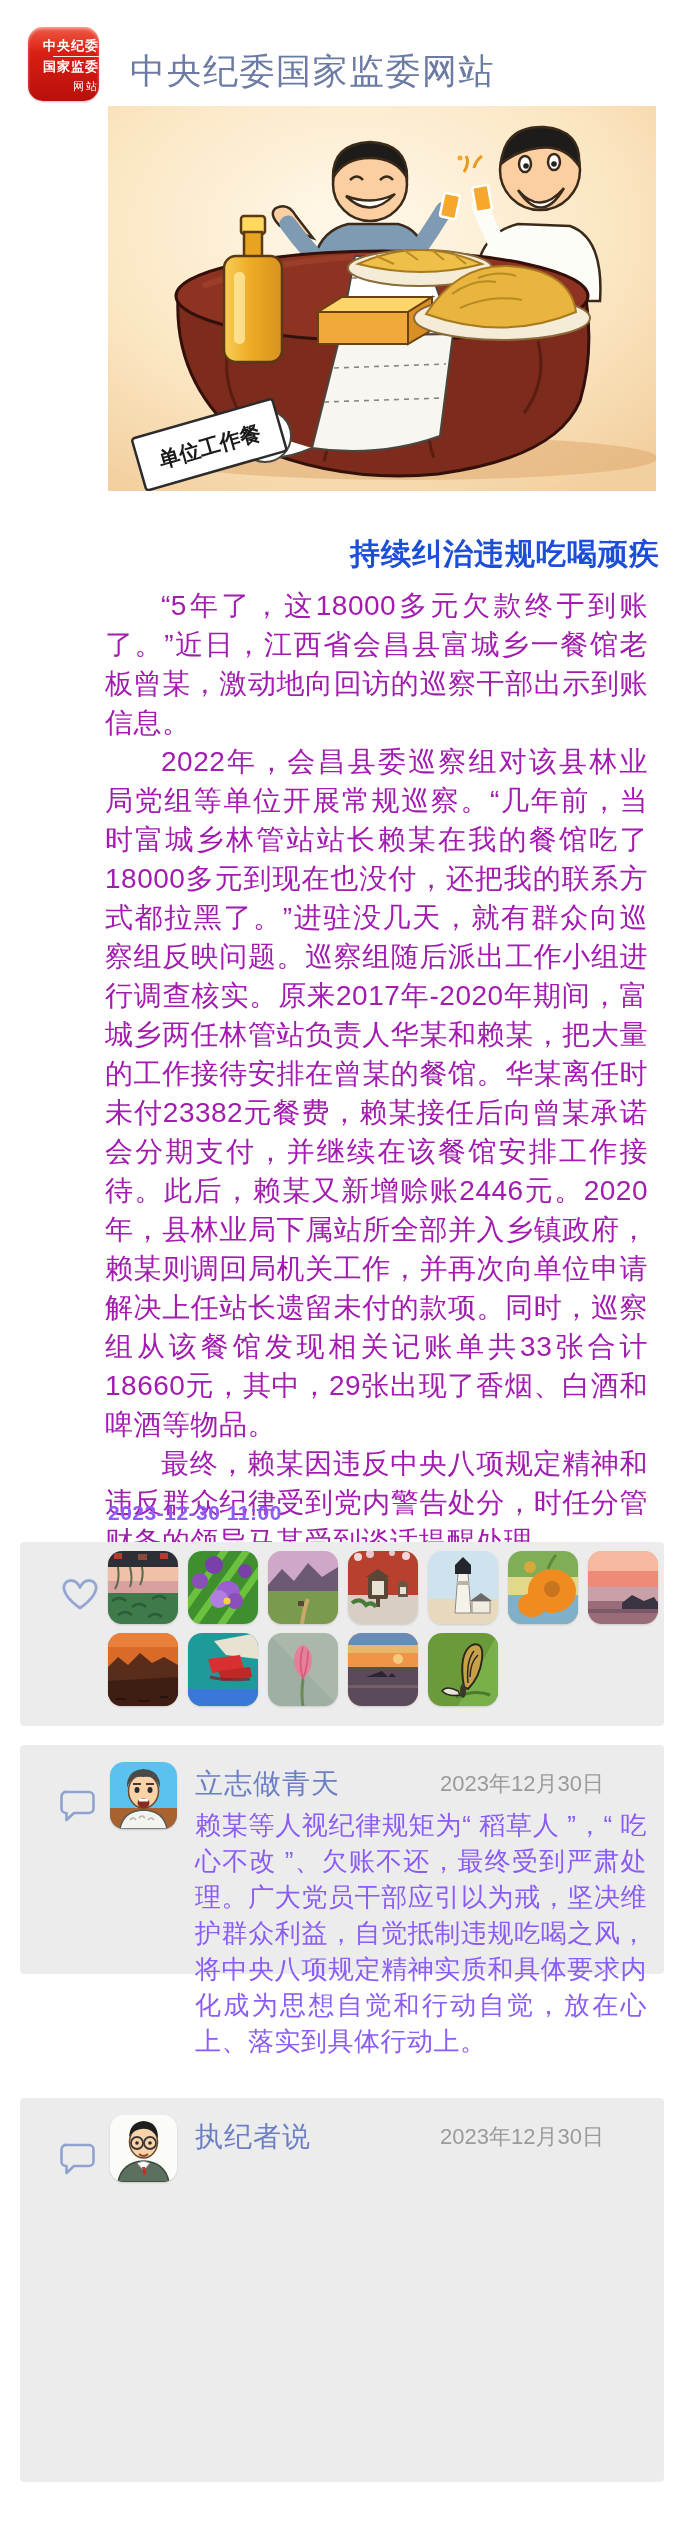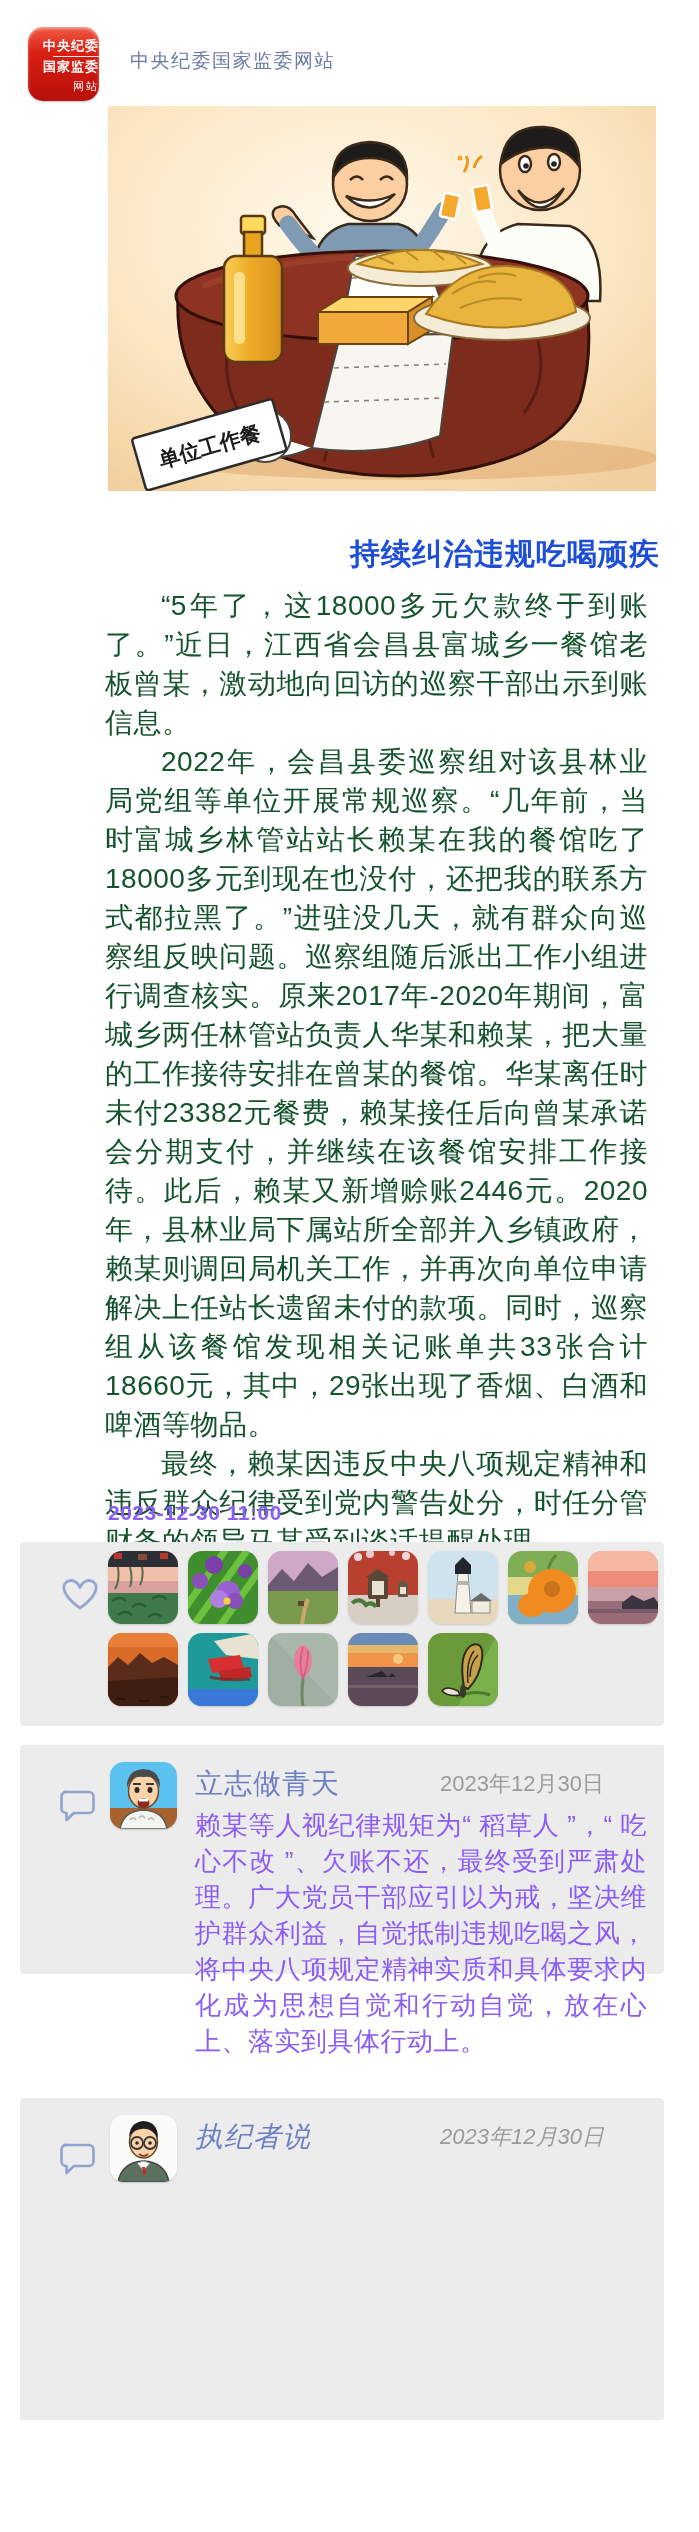--- a/index.html
+++ b/index.html
@@ -11,48 +11,48 @@
   .header{position:absolute;left:0;top:0;width:699px;height:110px;background:#fff;}
   .app-logo{position:absolute;left:28px;top:27px;width:71px;height:74px;border-radius:15px;
     background:linear-gradient(180deg,#f05a44 0%,#d81f14 35%,#b80f0a 100%);
     box-shadow:inset 0 2px 3px rgba(255,255,255,.45), 0 1px 2px rgba(0,0,0,.25);
     display:flex;flex-direction:column;align-items:flex-end;justify-content:center;cursor:pointer;}
   .app-logo .l1,.app-logo .l2{color:#fff;font-family:"Liberation Serif","DejaVu Serif",serif;
     font-size:13px;font-weight:bold;line-height:16px;letter-spacing:1px;white-space:nowrap;}
   .app-logo .sep{width:46px;height:1px;background:rgba(255,255,255,.9);margin:2px 0;}
   .app-logo .l3{color:#fff;font-family:Liberation Sans, sans-serif;
     font-size:11px;line-height:10px;margin-top:6px;letter-spacing:2px;}
-  .site-title{position:absolute;left:130px;top:48px;font-size:19px;color:#6b7ba4;
+  .site-title{position:absolute;left:130px;top:48px;font-size:35px;color:#6b7ba4;
     letter-spacing:1.5px;font-weight:500;cursor:pointer;}
 
   
   .illus{position:absolute;left:108px;top:106px;width:548px;height:385px;}
 
   
   .article-title{position:absolute;left:40px;top:534px;width:620px;text-align:right;
     font-size:30px;font-weight:bold;color:#1d4ed8;letter-spacing:1px;}
   .article-body{position:absolute;left:105px;top:586px;width:543px;
-    font-size:28px;line-height:39px;color:#14532d;letter-spacing:.5px;text-align:justify;}
+    font-size:28px;line-height:39px;color:#a21caf;letter-spacing:.5px;text-align:justify;}
   .article-body p{margin:0;text-indent:2em;}
   .timestamp{position:absolute;left:108px;top:1501px;font-size:21px;color:#8b5cf6;letter-spacing:.5px;font-weight:bold;}
 
   
   .panel{position:absolute;left:20px;width:644px;background:#ececec;border-radius:4px;}
   .panel-gallery{top:1542px;height:184px;}
   .side-icon{position:absolute;left:40px;}
   .heart-wrap{top:32px;width:40px;height:40px;cursor:pointer;}
   .gallery-grid{position:absolute;left:88px;top:9px;}
   .thumb-row{display:flex;gap:10px;margin-bottom:9px;}
   .thumb{width:70px;height:73px;border-radius:14px;overflow:hidden;cursor:pointer;
     box-shadow:0 1px 2px rgba(0,0,0,.15);}
   .thumb svg{display:block;}
 
   
   .comment1{top:1745px;height:229px;}
-  .comment2{top:2098px;height:322px;font-style:italic;}
+  .comment2{top:2098px;height:384px;}
   .bubble-wrap{top:44px;width:36px;height:34px;cursor:pointer;}
   .avatar{position:absolute;left:90px;top:17px;width:67px;height:67px;border-radius:14px;
     overflow:hidden;cursor:pointer;box-shadow:0 1px 2px rgba(0,0,0,.15);}
   .c-head{position:absolute;left:175px;top:20px;width:429px;height:34px;}
   .c-name{position:absolute;left:0;top:0;font-size:28px;color:#6c7fc4;letter-spacing:1px;cursor:pointer;}
   .c-date{position:absolute;right:20px;top:4px;font-size:22px;color:#9a9a9a;}
   .c-text{position:absolute;left:175px;top:62px;width:452px;font-size:26px;line-height:36px;
     color:#8b5cf6;letter-spacing:.5px;text-align:justify;}
 </style>
 </head>

